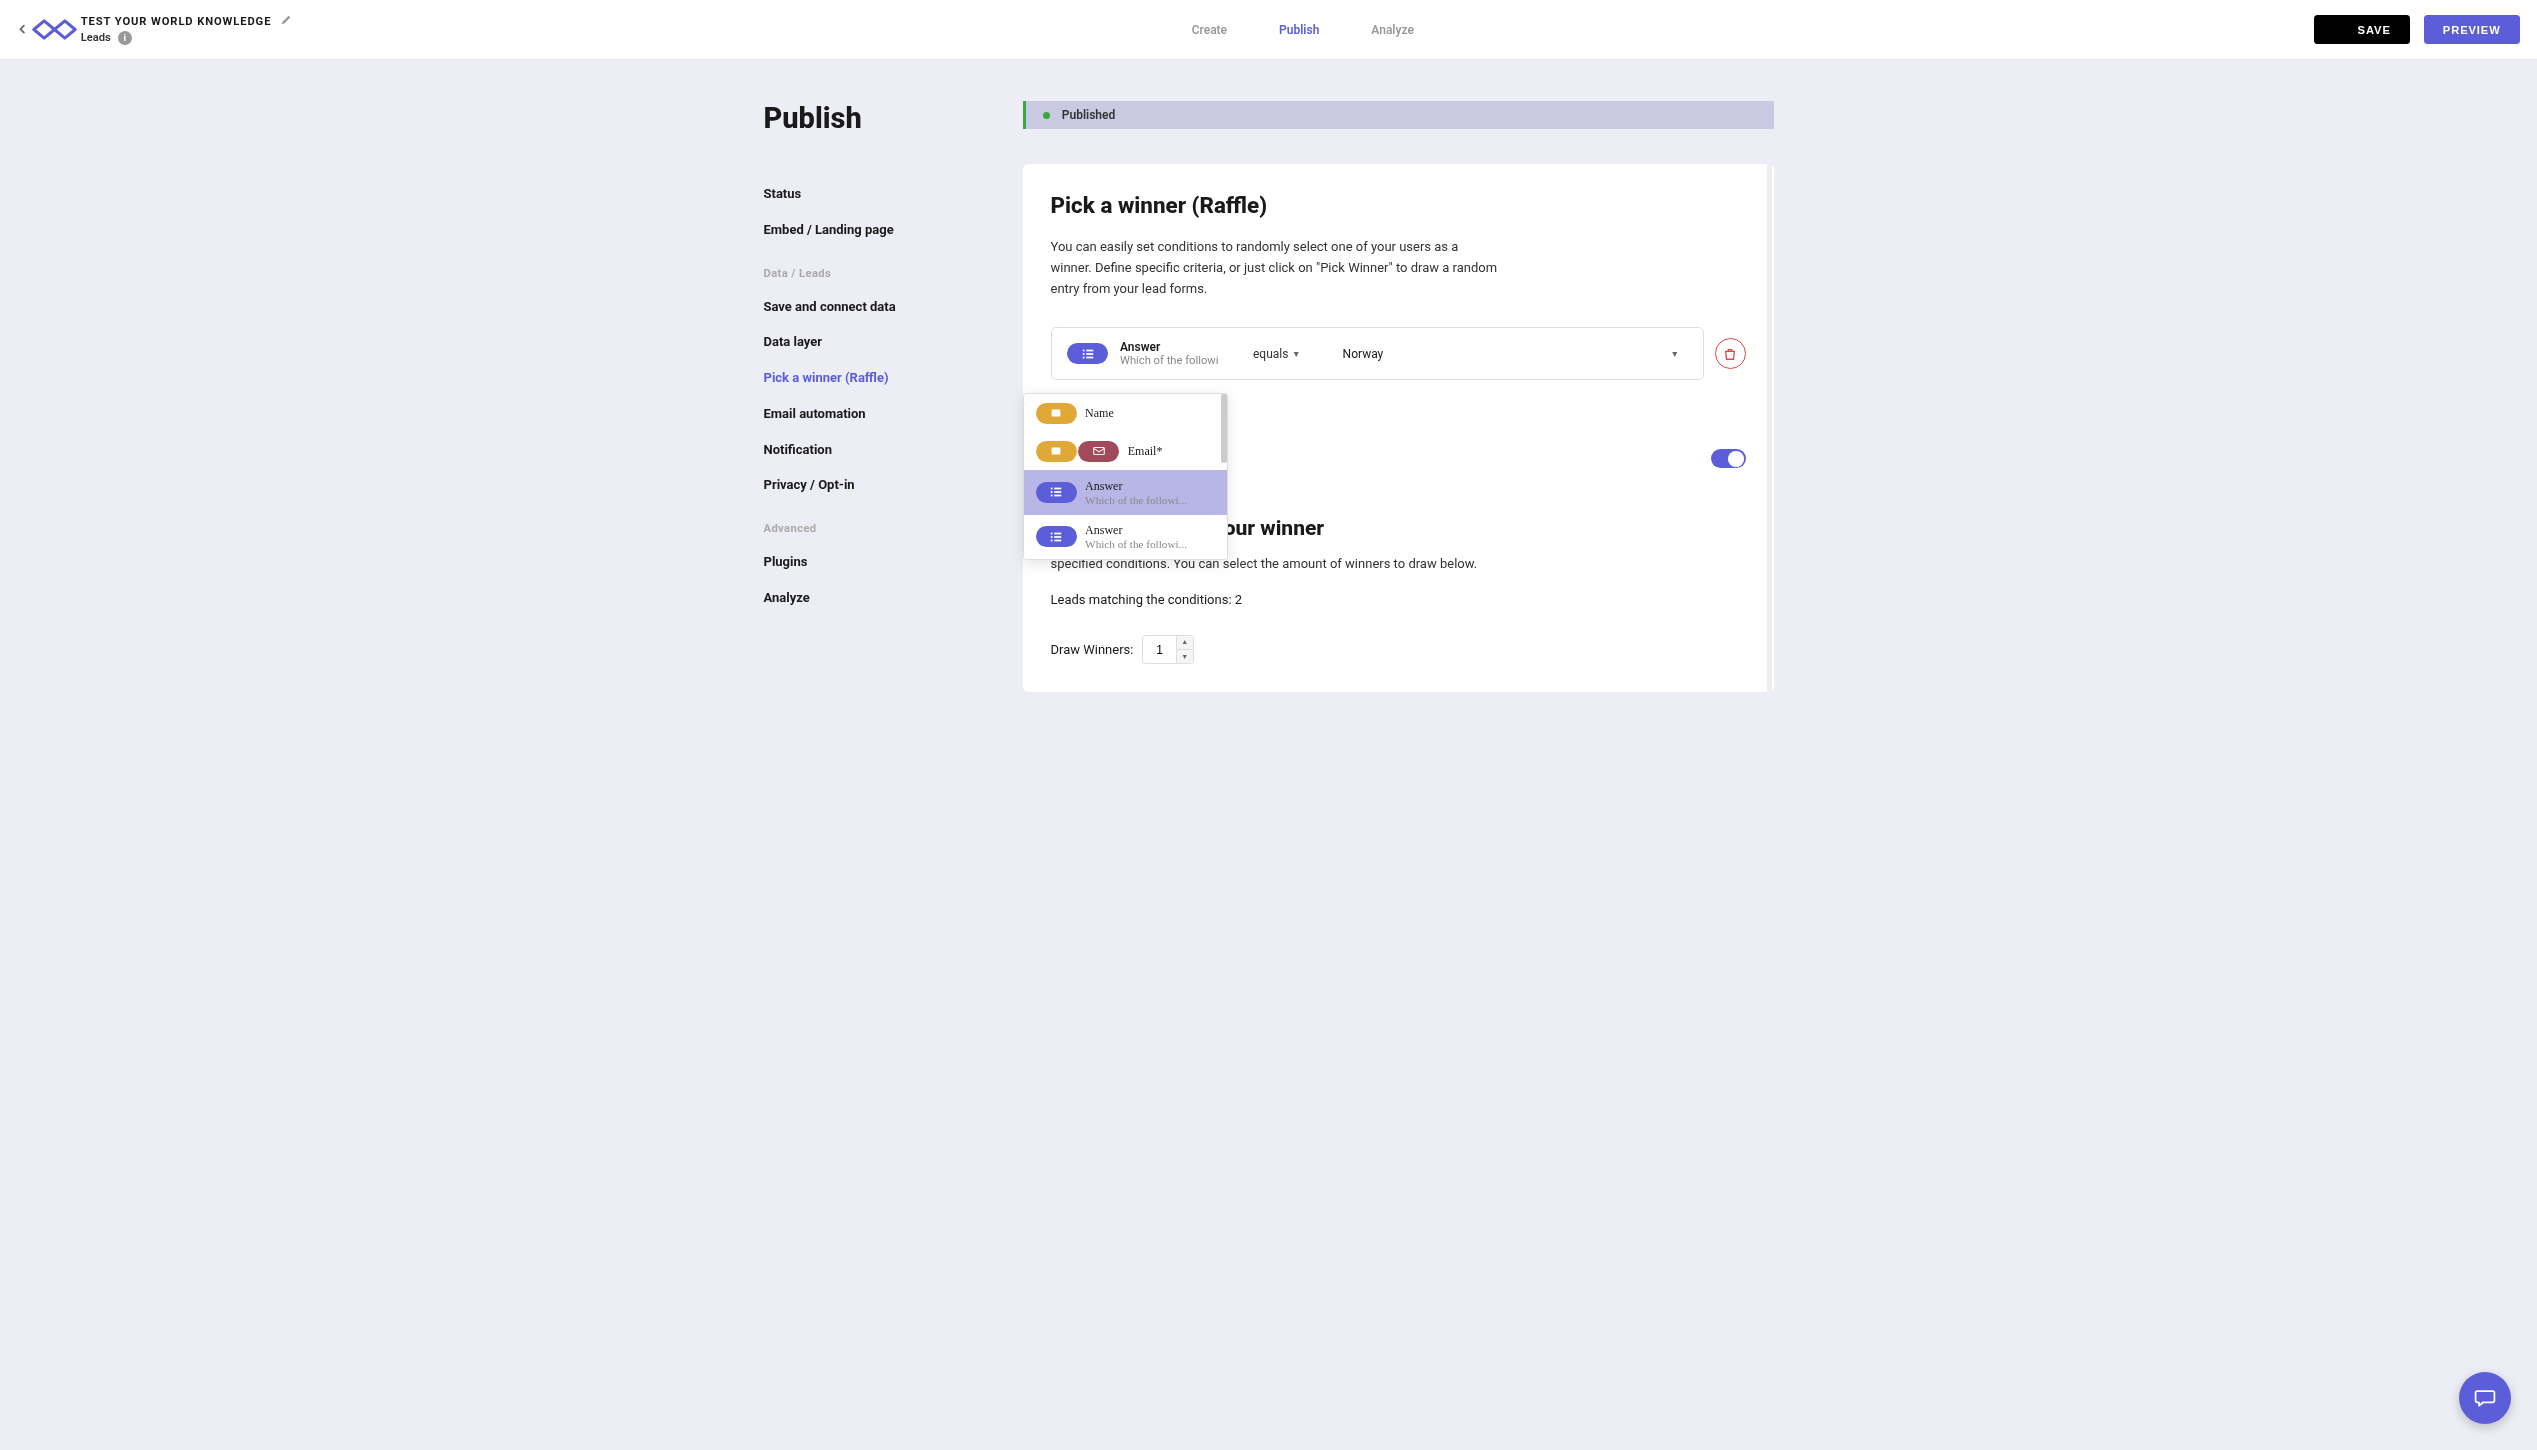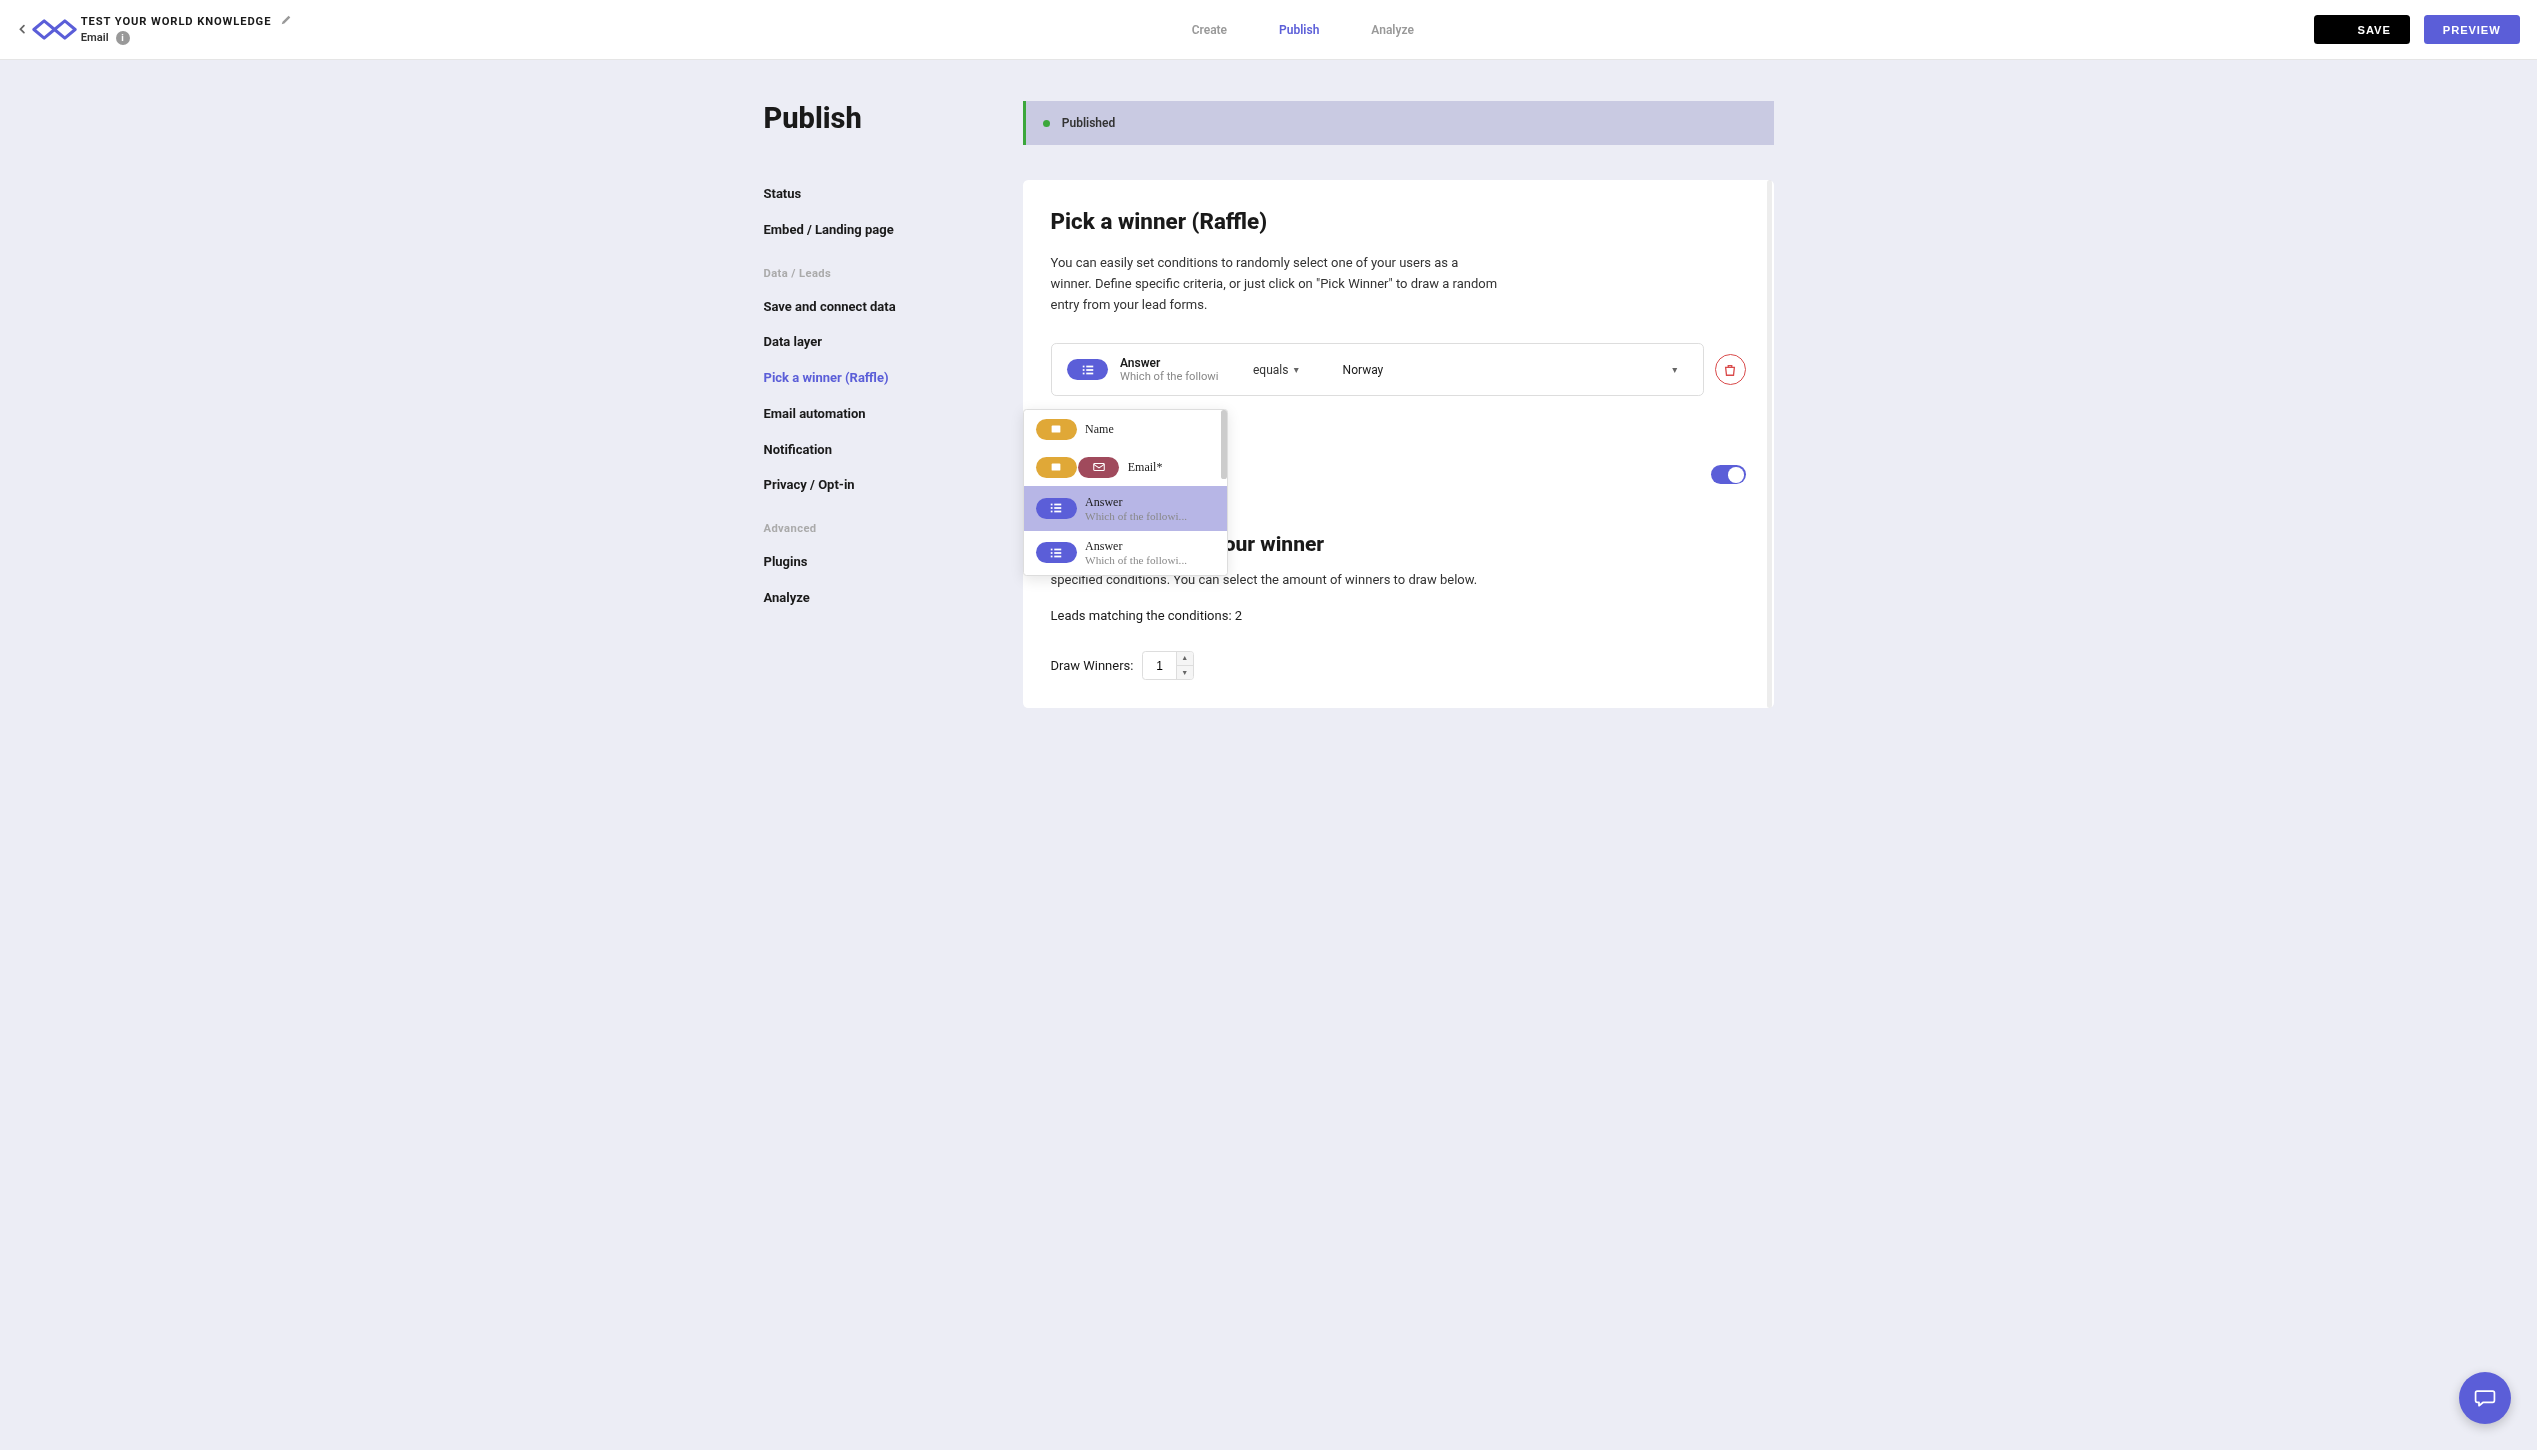--- a/index.html
+++ b/index.html
@@ -27,21 +27,21 @@
 .btn-primary { background: #5b5ed8; color: #fff; }
 
 .content { display: flex; max-width: 1010px; margin: 0 auto; padding: 41px 0; gap: 0; }
 .sidebar { width: 259px; flex-shrink: 0; }
 .page-heading { font-size: 29px; font-weight: 800; margin-bottom: 41px; }
 .nav-item { font-size: 13px; font-weight: 700; padding: 10.4px 0; cursor: pointer; color: #1a1a1a; }
 .nav-item.active { color: #5b5ed8; }
 .nav-group { font-size: 11.2px; font-weight: 700; color: #aaa; padding: 19px 0 8.6px; letter-spacing: 0.4px; }
 
 .main { flex: 1; position: relative; }
-.status-bar { background: #c9cae2; border-left: 3.5px solid #3ba73b; padding: 7px 17.3px; display: flex; align-items: center; gap: 12px; margin-bottom: 35px; height: 44px; }
+.status-bar { background: #c9cae2; border-left: 3.5px solid #3ba73b; padding: 7px 17.3px; display: flex; align-items: center; gap: 12px; margin-bottom: 35px; height: 28px; }
 .status-dot { width: 7px; height: 7px; border-radius: 50%; background: #3ba73b; }
 .status-text { font-size: 12px; font-weight: 600; color: #333; }
 
 .card { background: #fff; border-radius: 5.2px; padding: 28px; position: relative; }
 .scrollbar-indicator { position: absolute; right: 1.7px; top: 0; bottom: 0; width: 5.2px; background: rgba(0,0,0,0.07); border-radius: 2.6px; }
 .card-title { font-size: 22.4px; font-weight: 800; margin-bottom: 19px; }
 .card-desc { font-size: 13px; color: #333; line-height: 1.6; margin-bottom: 28px; max-width: 449px; }
 
 .condition-row { display: flex; align-items: center; gap: 10.4px; margin-bottom: 17.3px; }
 .condition-block { flex: 1; border: 0.9px solid #ddd; border-radius: 5.2px; padding: 12px 15.5px; display: flex; align-items: center; gap: 12px; }
@@ -103,21 +103,21 @@
     <div class="title-block">
       <div class="title-row">
         <span class="project-title">TEST YOUR WORLD KNOWLEDGE</span>
         <span class="edit-icon">
           <svg width="12" height="12" viewBox="0 0 14 14">
               <path d="M10 2l2 2-7 7-3 1 1-3 7-7z" fill="#999"></path>
             </svg>
         </span>
       </div>
       <div class="subtitle-row">
-        <span class="subtitle">Email</span>
+        <span class="subtitle">Leads</span>
         <span class="info-icon">i</span>
       </div>
     </div>
   </div>
   <div class="header-center">
     <a class="nav-tab">Create</a>
     <a class="nav-tab active">Publish</a>
     <a class="nav-tab">Analyze</a>
   </div>
   <div class="header-right">

